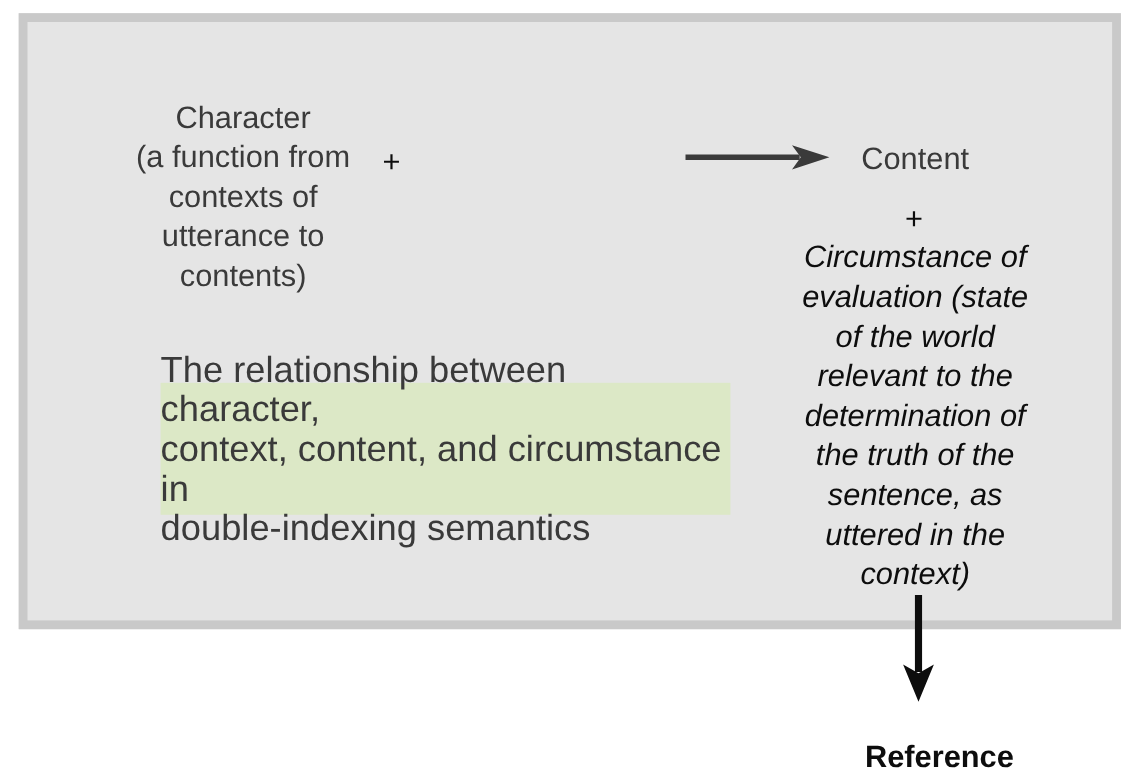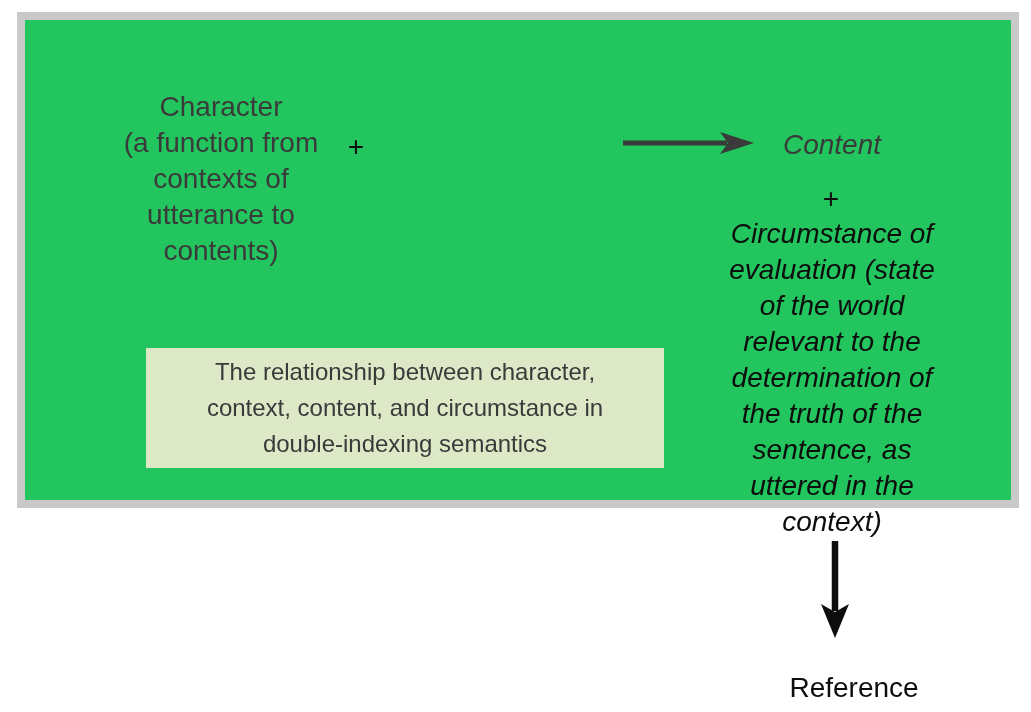--- a/index.html
+++ b/index.html
@@ -13,24 +13,24 @@
     width: 1031px;
     height: 712px;
     background: #ffffff;
     overflow: hidden;
   }
   .frame {
     position: absolute;
     left: 17px;
     top: 12px;
     width: 1002px;
-    height: 496px;
+    height: 560px;
     box-sizing: border-box;
     border: 8px solid var(--frame-border, #c9c9c9);
-    background: #22c55e;
+    background: #e5e5e5;
   }
   .txt {
     position: absolute;
     font-size: 28px;
     line-height: 36px;
     text-align: center;
     white-space: pre-line;
     color: var(--text-gray, #3a3a3a);
   }
   .txt.black { color: var(--text-black, #0d0d0d); }
@@ -47,37 +47,37 @@
     left: 121px;
     top: 328px;
     width: 518px;
     height: 120px;
     background: var(--caption-green, #dce8c6);
     display: flex;
     align-items: center;
     justify-content: center;
   }
   .caption-box .cap-text {
-    font-size: 24px;
+    font-size: 33px;
     line-height: 36px;
-    text-align: center;
+    text-align: left;
     white-space: pre-line;
     color: var(--text-gray, #3a3a3a);
   }
   .arrow { position: absolute; }
   
   #character-text   { left: 76px;  top: 69px;  width: 240px; }
   #plus-top         { left: 315px; top: 109px; }
   #context-text     { left: 352px; top: 53px;  width: 230px; }
   #arrow-right      { left: 598px; top: 111px; }
-  #content-text     { left: 697px; top: 107px; width: 220px; font-style: italic; }
+  #content-text     { left: 697px; top: 107px; width: 220px; }
   #plus-right       { left: 790px; top: 161px; }
   #circumstance-text{ left: 697px; top: 196px; width: 220px; font-style: italic; }
   #arrow-down       { left: 793px; top: 521px; }
-  #reference-text   { left: 719px; top: 650px; width: 220px; }
+  #reference-text   { left: 719px; top: 650px; width: 220px; font-weight: bold; }
 </style>
 </head>
 <body>
 
 <div class="stage">
   <div class="frame">
 
     <div class="txt" id="character-text">Character
 (a function from
 contexts of

